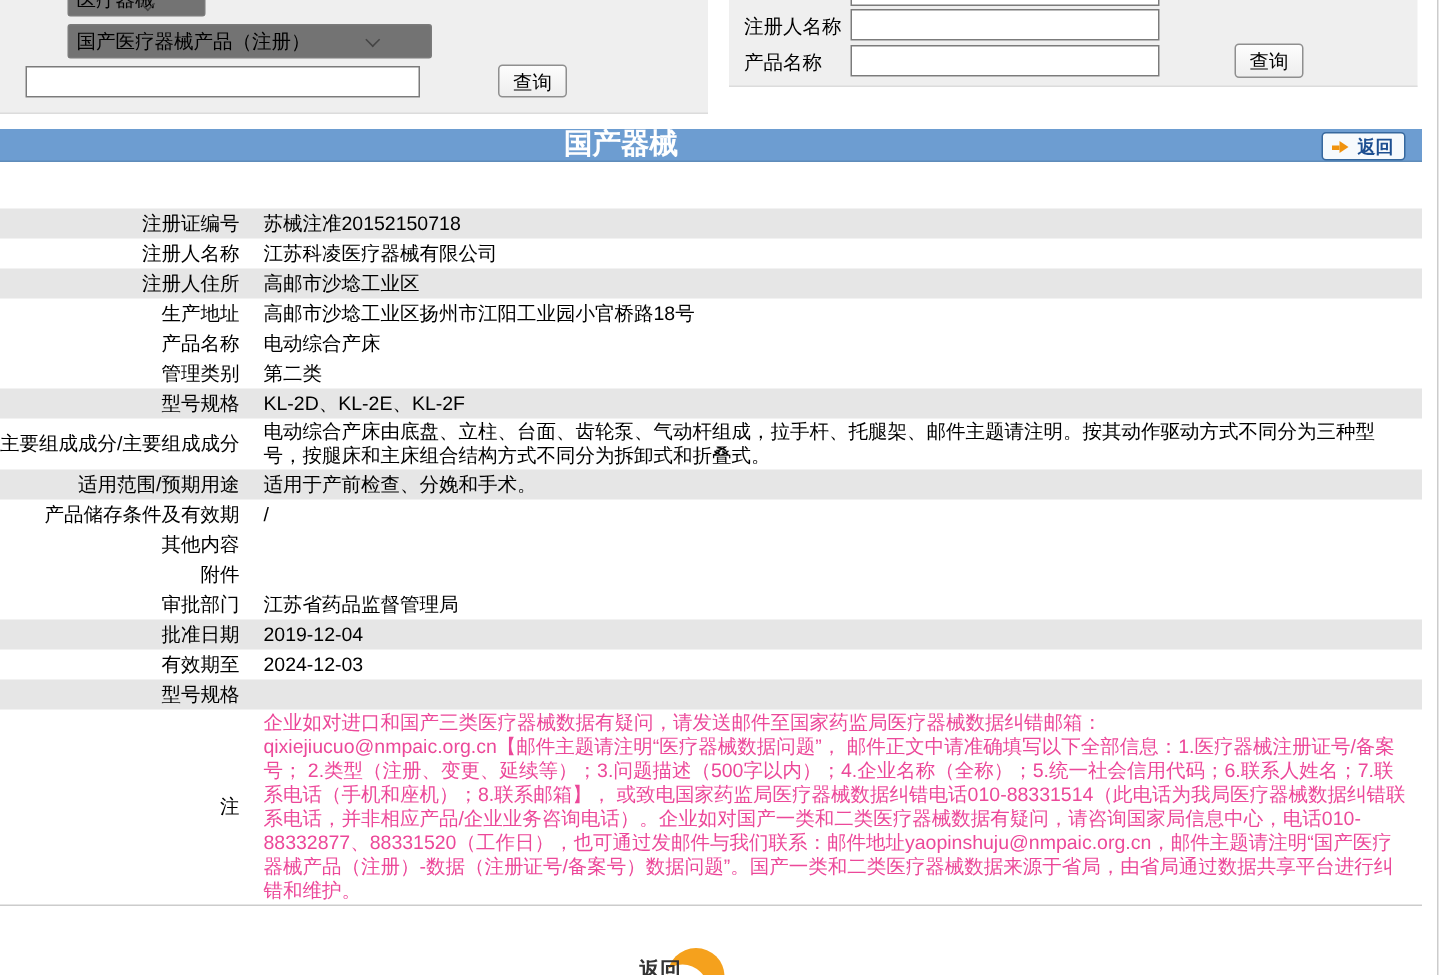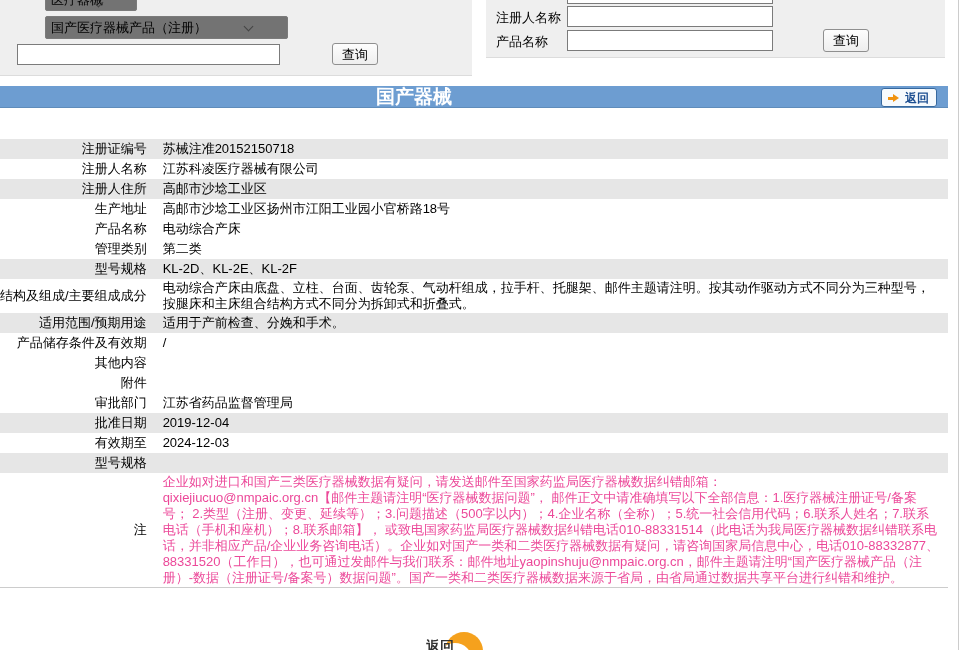--- a/index.html
+++ b/index.html
@@ -129,21 +129,21 @@
       </tr>
   <tr>
         <th>管理类别</th>
         <td>第二类</td>
       </tr>
   <tr class="shaded">
         <th>型号规格</th>
         <td>KL-2D、KL-2E、KL-2F</td>
       </tr>
   <tr>
-        <th>结构及组成/主要组成成分</th>
+        <th>主要组成成分/主要组成成分</th>
         <td>电动综合产床由底盘、立柱、台面、齿轮泵、气动杆组成，拉手杆、托腿架、邮件主题请注明。按其动作驱动方式不同分为三种型号，按腿床和主床组合结构方式不同分为拆卸式和折叠式。</td>
       </tr>
   <tr class="shaded">
         <th>适用范围/预期用途</th>
         <td>适用于产前检查、分娩和手术。</td>
       </tr>
   <tr>
         <th>产品储存条件及有效期</th>
         <td>/</td>
       </tr>

